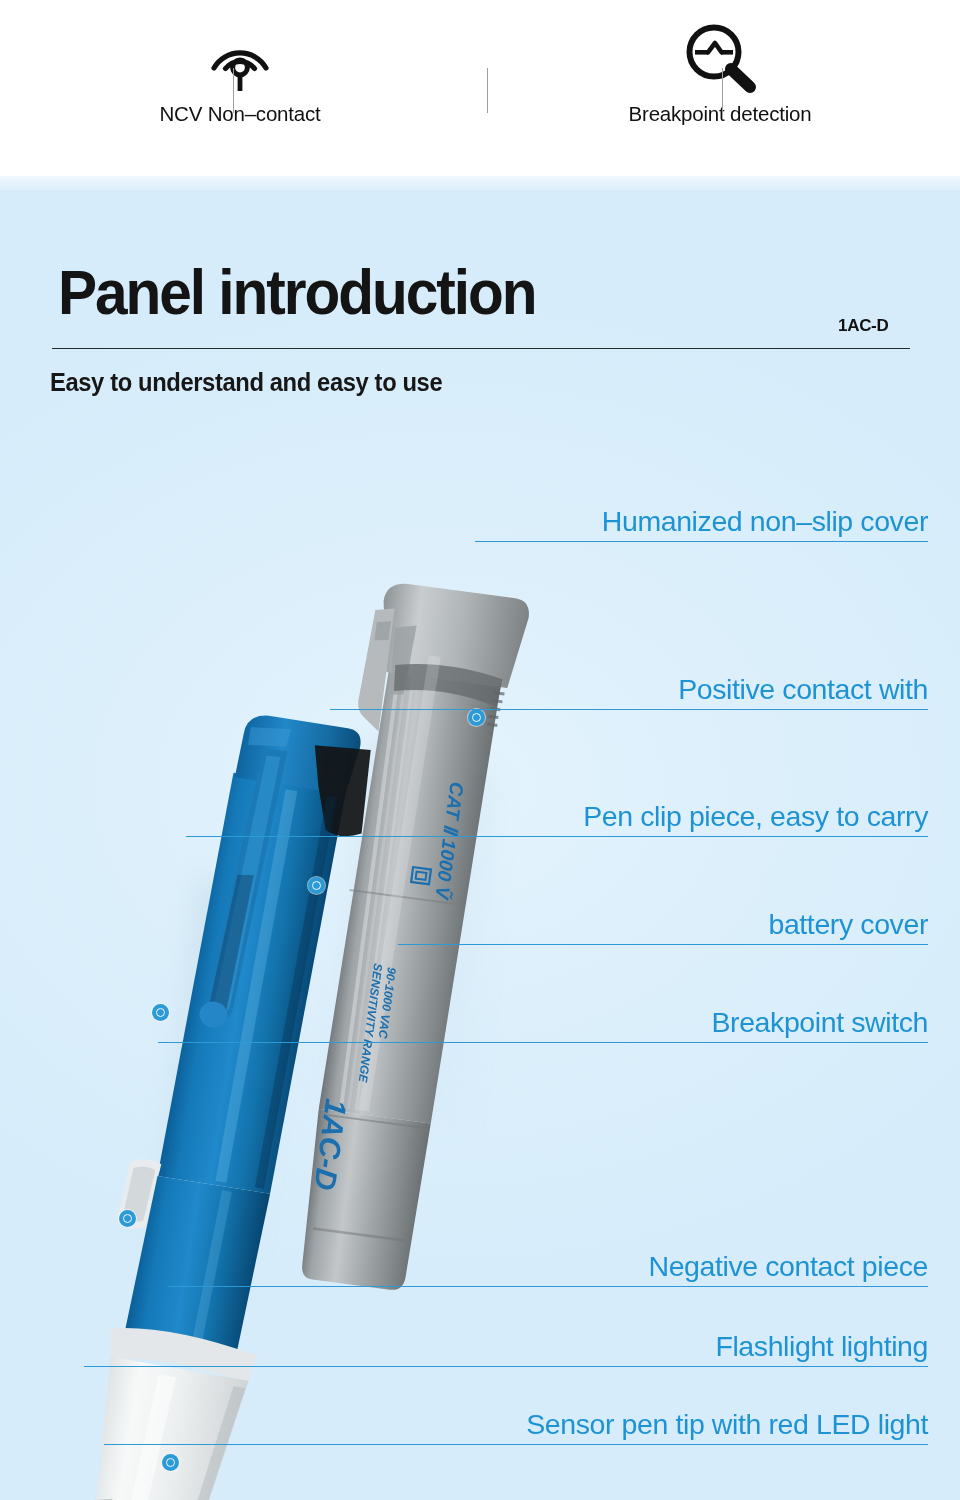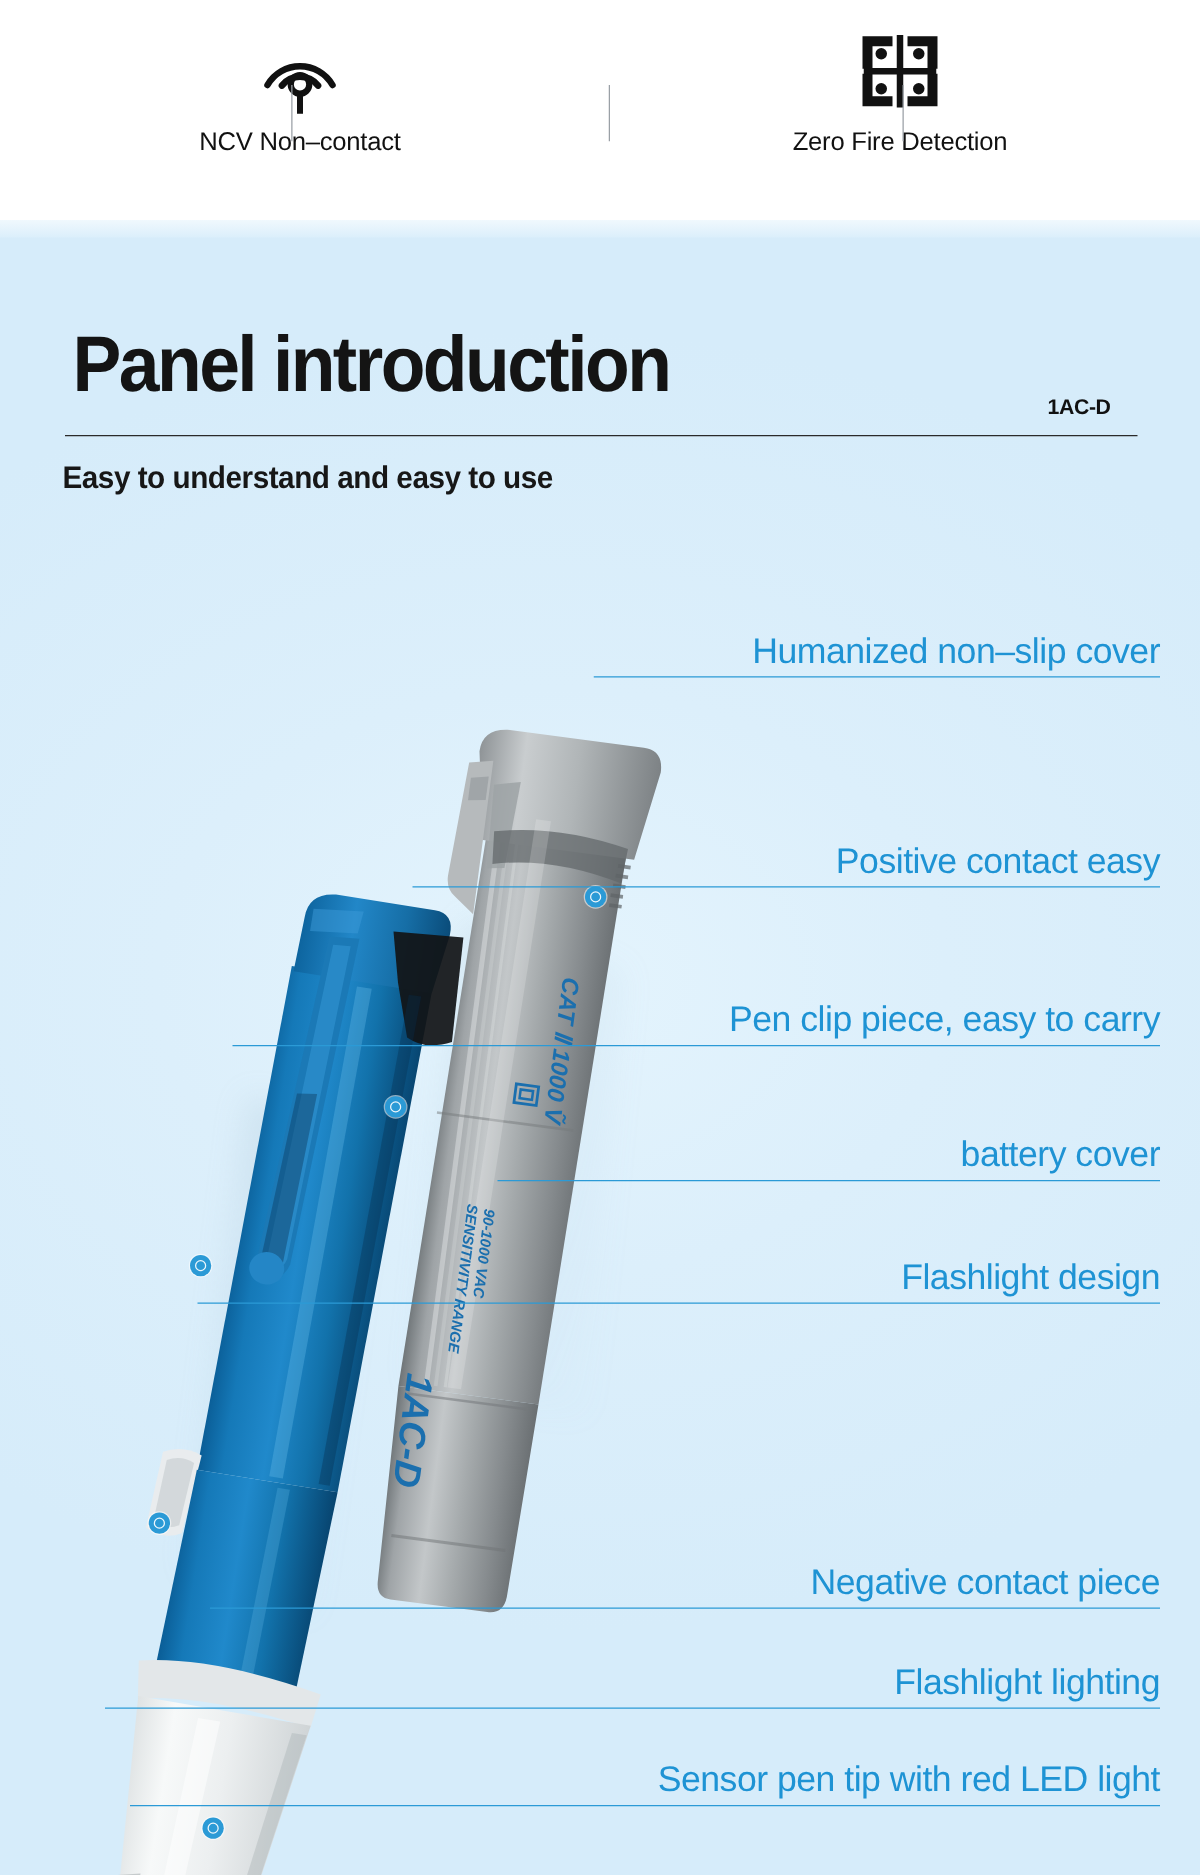--- a/index.html
+++ b/index.html
@@ -182,41 +182,36 @@
             <path d="M11 46 A30 30 0 0 1 63 46"></path>
             <path d="M22.5 46.5 A18.5 18.5 0 0 1 51.5 46.5"></path>
           </g>
           <circle cx="37" cy="45.5" r="7.4" fill="none" stroke="#111111" stroke-width="5"></circle>
           <rect x="34.6" y="52" width="4.8" height="17" fill="#111111"></rect>
         </svg>
       </div>
       <div class="feature-label">NCV Non–contact</div>
     </div>
 
+
+
     <div class="feature-item">
       <div class="feature-icon">
-        <svg width="66" height="70" viewBox="0 0 66 70">
+        <svg width="78" height="72" viewBox="0 0 78 72">
+          <circle cx="33" cy="31" r="24.5" fill="none" stroke="#111111" stroke-width="6"></circle>
+          <path d="M50 48 L69 66" stroke="#111111" stroke-width="12" stroke-linecap="round"></path>
           <g fill="#111111">
-            <path d="M3 7 h24 v8 H11 v18 H3 z"></path>
-            <path d="M63 7 h-24 v8 h16 v18 h8 z"></path>
-            <path d="M3 63 h24 v-8 H11 v-18 H3 z"></path>
-            <path d="M63 63 h-24 v-8 h16 v-18 h8 z"></path>
-            <rect x="30.4" y="6" width="5.2" height="58"></rect>
-            <rect x="4" y="32.4" width="58" height="5.2"></rect>
-            <circle cx="18" cy="21" r="4.6"></circle>
-            <circle cx="48" cy="21" r="4.6"></circle>
-            <circle cx="18" cy="49" r="4.6"></circle>
-            <circle cx="48" cy="49" r="4.6"></circle>
+            <rect x="14" y="29" width="13" height="4.6"></rect>
+            <rect x="40" y="29" width="12" height="4.6"></rect>
           </g>
+          <path d="M27 31.3 L34 22 L40.5 31.3" fill="none" stroke="#111111" stroke-width="4.6" stroke-linejoin="round" stroke-linecap="round"></path>
         </svg>
       </div>
-      <div class="feature-label">Zero Fire Detection</div>
-    </div>
-
-
+      <div class="feature-label">Breakpoint detection</div>
+    </div>
 
     <div class="divider" id="div1"></div>
     <div class="divider" id="div2"></div>
     <div class="divider" id="div3"></div>
   </div>
 
   <div id="fade"></div>
 
   <div id="panel">
 
@@ -360,38 +355,38 @@
     </svg>
 
     <div class="callout" style="left:475px; top:365px; width:453px;">
       <div class="cl-line" style="width:453px;"></div>
       <div class="cl-text">Humanized non–slip cover</div>
     </div>
     <div class="dot" style="left:476px; top:541px;"></div>
 
     <div class="callout" style="left:330px; top:533px; width:598px;">
       <div class="cl-line" style="width:598px;"></div>
-      <div class="cl-text">Positive contact easy</div>
+      <div class="cl-text">Positive contact with</div>
     </div>
     <div class="dot" style="left:316px; top:709px;"></div>
 
     <div class="callout" style="left:186px; top:660px; width:742px;">
       <div class="cl-line" style="width:742px;"></div>
       <div class="cl-text">Pen clip piece, easy to carry</div>
     </div>
     <div class="dot" style="left:160px; top:836px;"></div>
 
     <div class="callout" style="left:398px; top:768px; width:530px;">
       <div class="cl-line" style="width:530px;"></div>
       <div class="cl-text">battery cover</div>
     </div>
 
     <div class="callout" style="left:158px; top:866px; width:770px;">
       <div class="cl-line" style="width:770px;"></div>
-      <div class="cl-text">Flashlight design</div>
+      <div class="cl-text">Breakpoint switch</div>
     </div>
     <div class="dot" style="left:127px; top:1042px;"></div>
 
     <div class="callout" style="left:168px; top:1110px; width:760px;">
       <div class="cl-line" style="width:760px;"></div>
       <div class="cl-text">Negative contact piece</div>
     </div>
     <div class="dot" style="left:170px; top:1286px;"></div>
 
     <div class="callout" style="left:84px; top:1190px; width:844px;">

